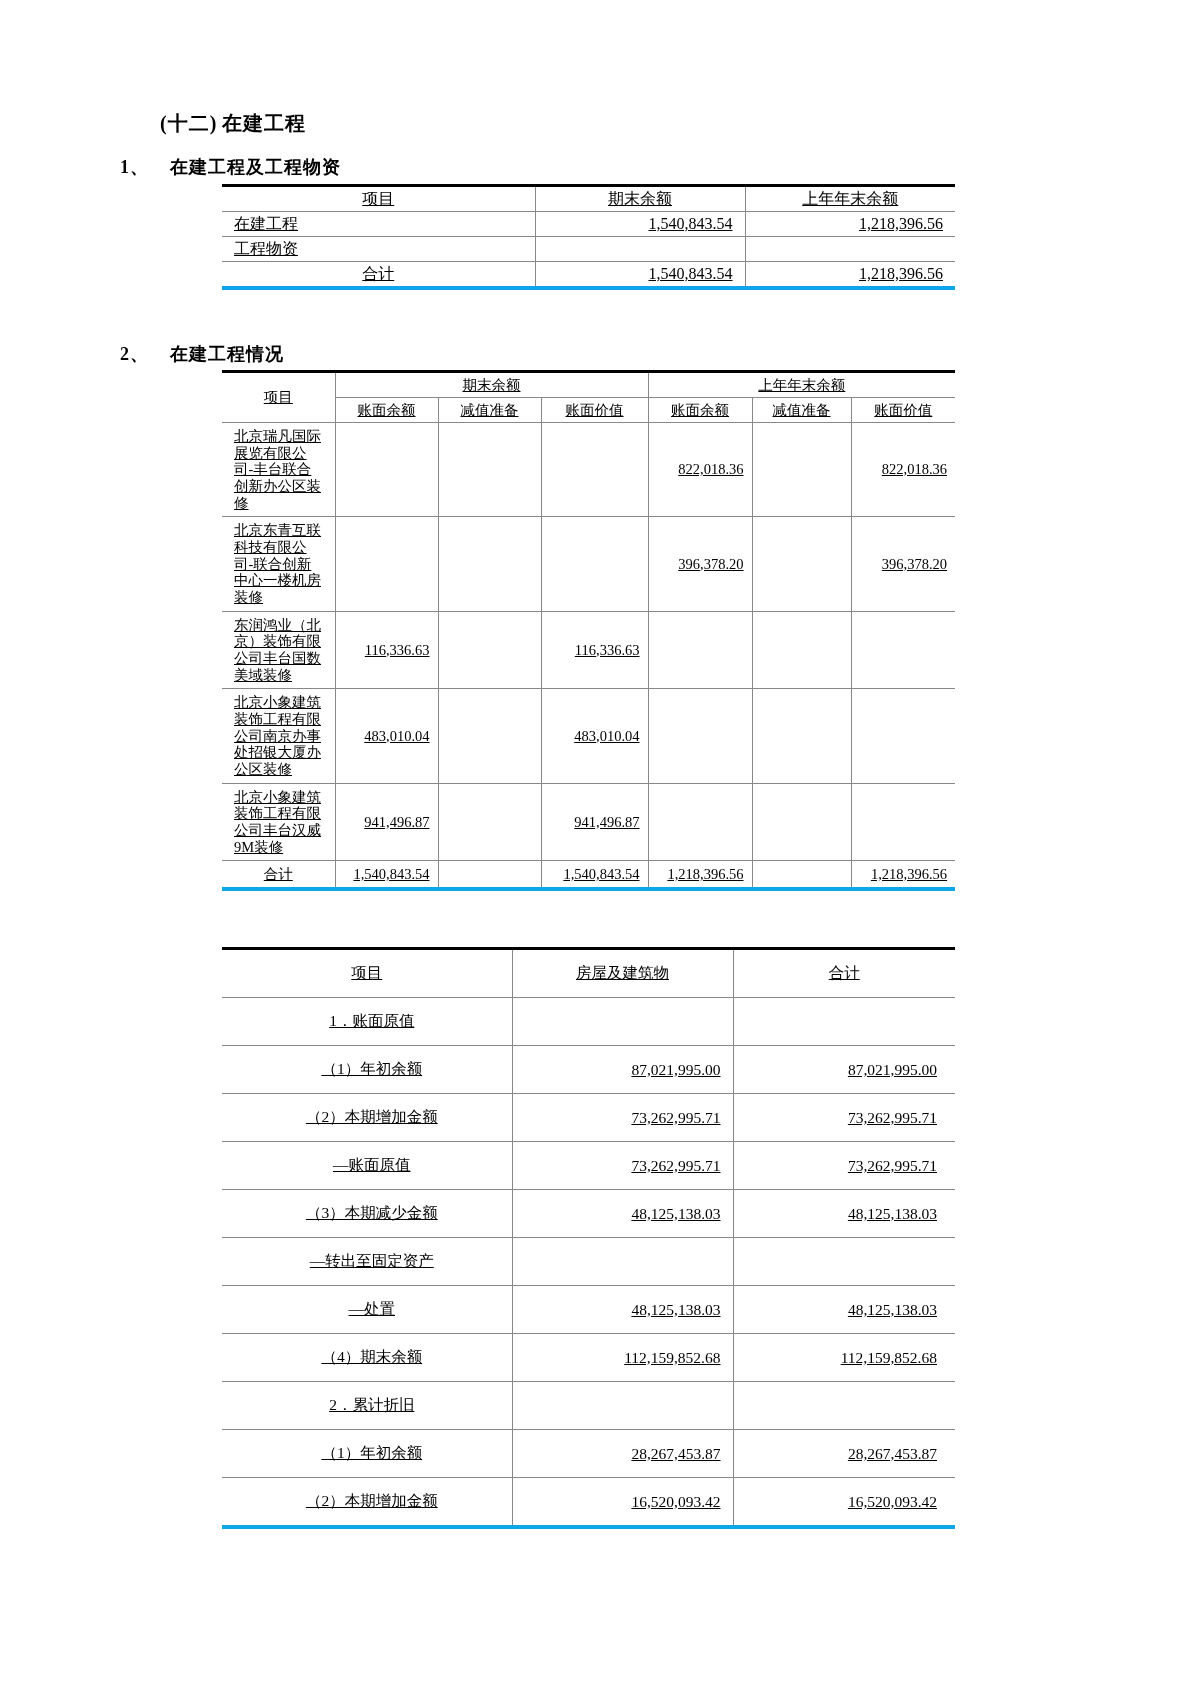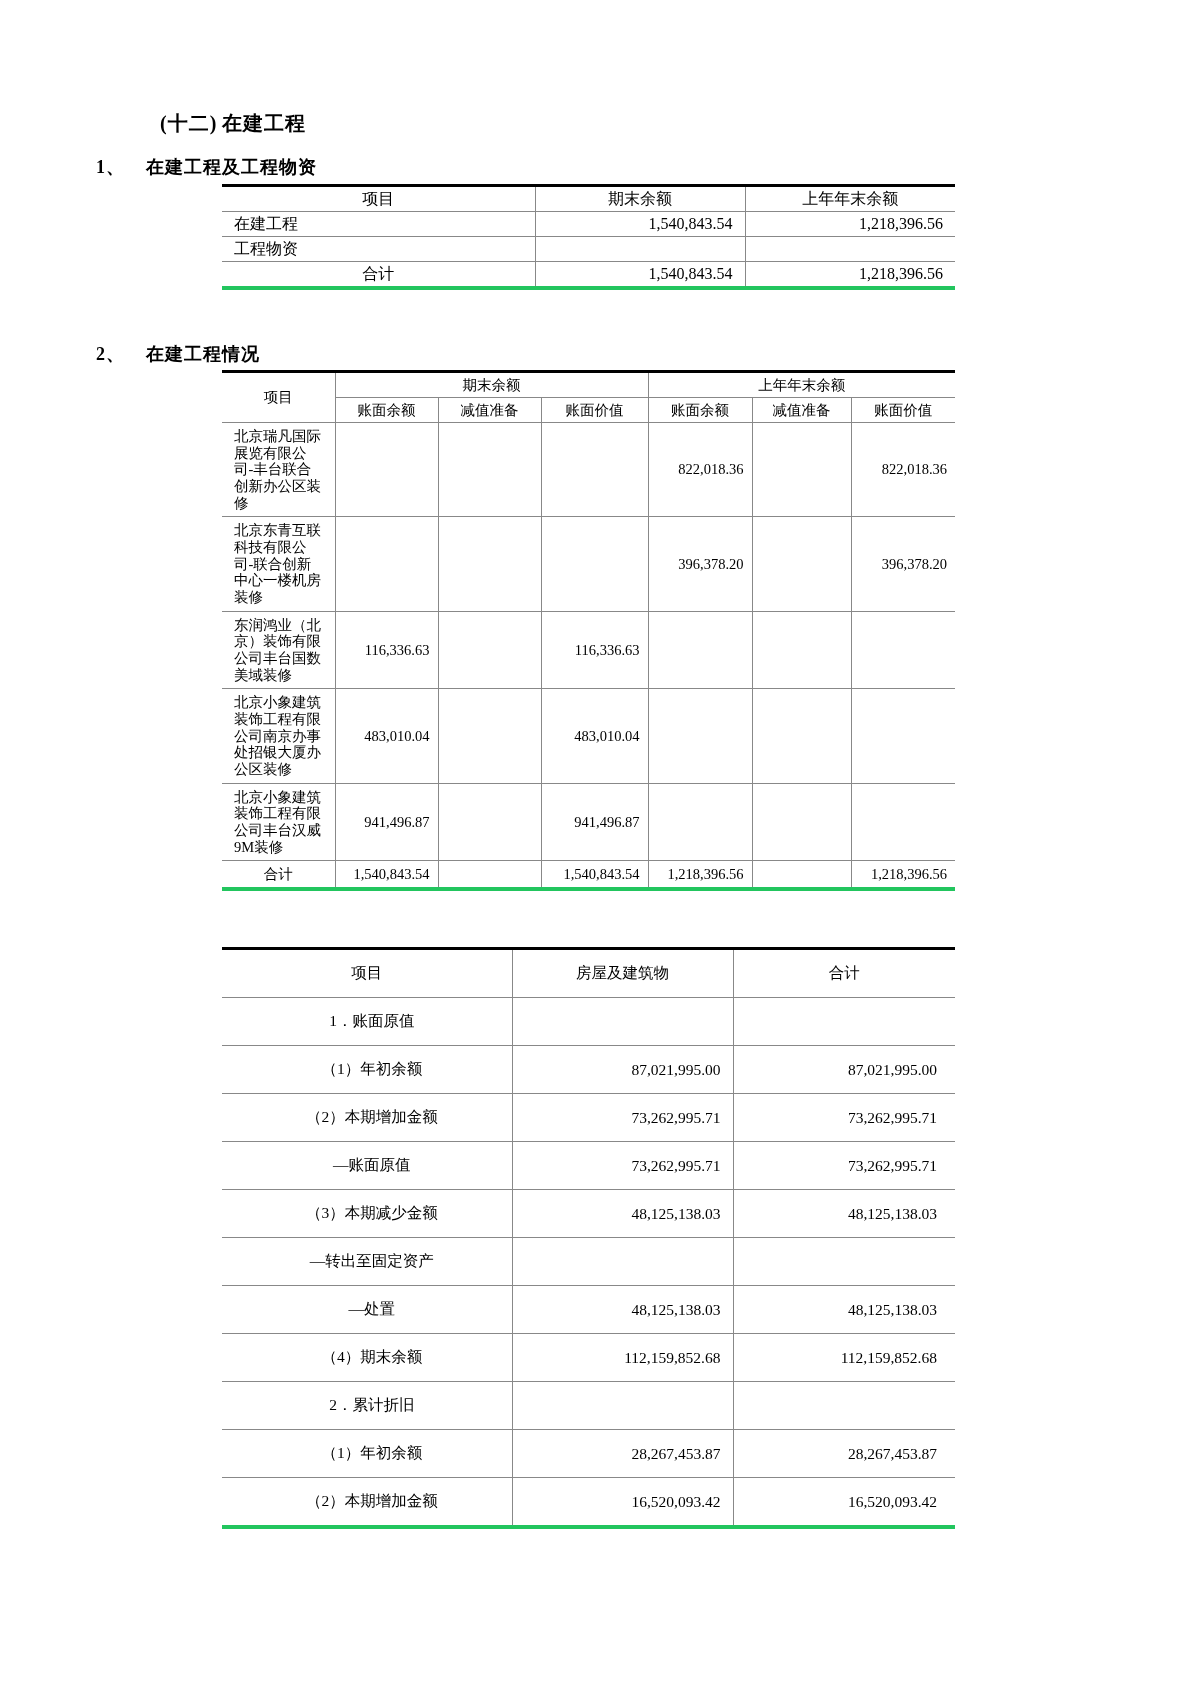--- a/index.html
+++ b/index.html
@@ -2,25 +2,25 @@
 <html><head>
 <meta charset="utf-8">
 <style>
   html,body{margin:0;padding:0;background:#fff;}
   body{width:1200px;height:1696px;position:relative;
        font-family:"Liberation Serif","DejaVu Serif",serif;color:#000;}
   .page{padding-top:110px;}
 
   .sec-heading{margin-left:160px;font-size:20px;font-weight:bold;letter-spacing:1px;}
   .sec-heading .sec-num{display:inline-block;min-width:62px;}
-  .sub-heading{margin-left:96px;font-size:18px;font-weight:bold;letter-spacing:1px;}
+  .sub-heading{margin-left:120px;font-size:18px;font-weight:bold;letter-spacing:1px;}
   .sub-heading .sub-num{display:inline-block;min-width:50px;}
 
   table{border-collapse:collapse;table-layout:fixed;margin-left:222px;
-        border-top:3px solid #000;border-bottom:4px solid #22c55e;}
+        border-top:3px solid #000;border-bottom:4px solid #0ea5e9;text-decoration:underline;}
   td{border:1px solid #888;vertical-align:middle;overflow:hidden;}
   td:first-child{border-left:none;}
   td:last-child{border-right:none;}
 
   
   .t1{width:733px;font-size:16px;}
   .t1 td{height:22px;padding:1px 2px;}
   .t1 .hdr{text-align:center;}
   .t1 .lbl{text-align:left;padding-left:12px;}
   .t1 .ctr{text-align:center;}

